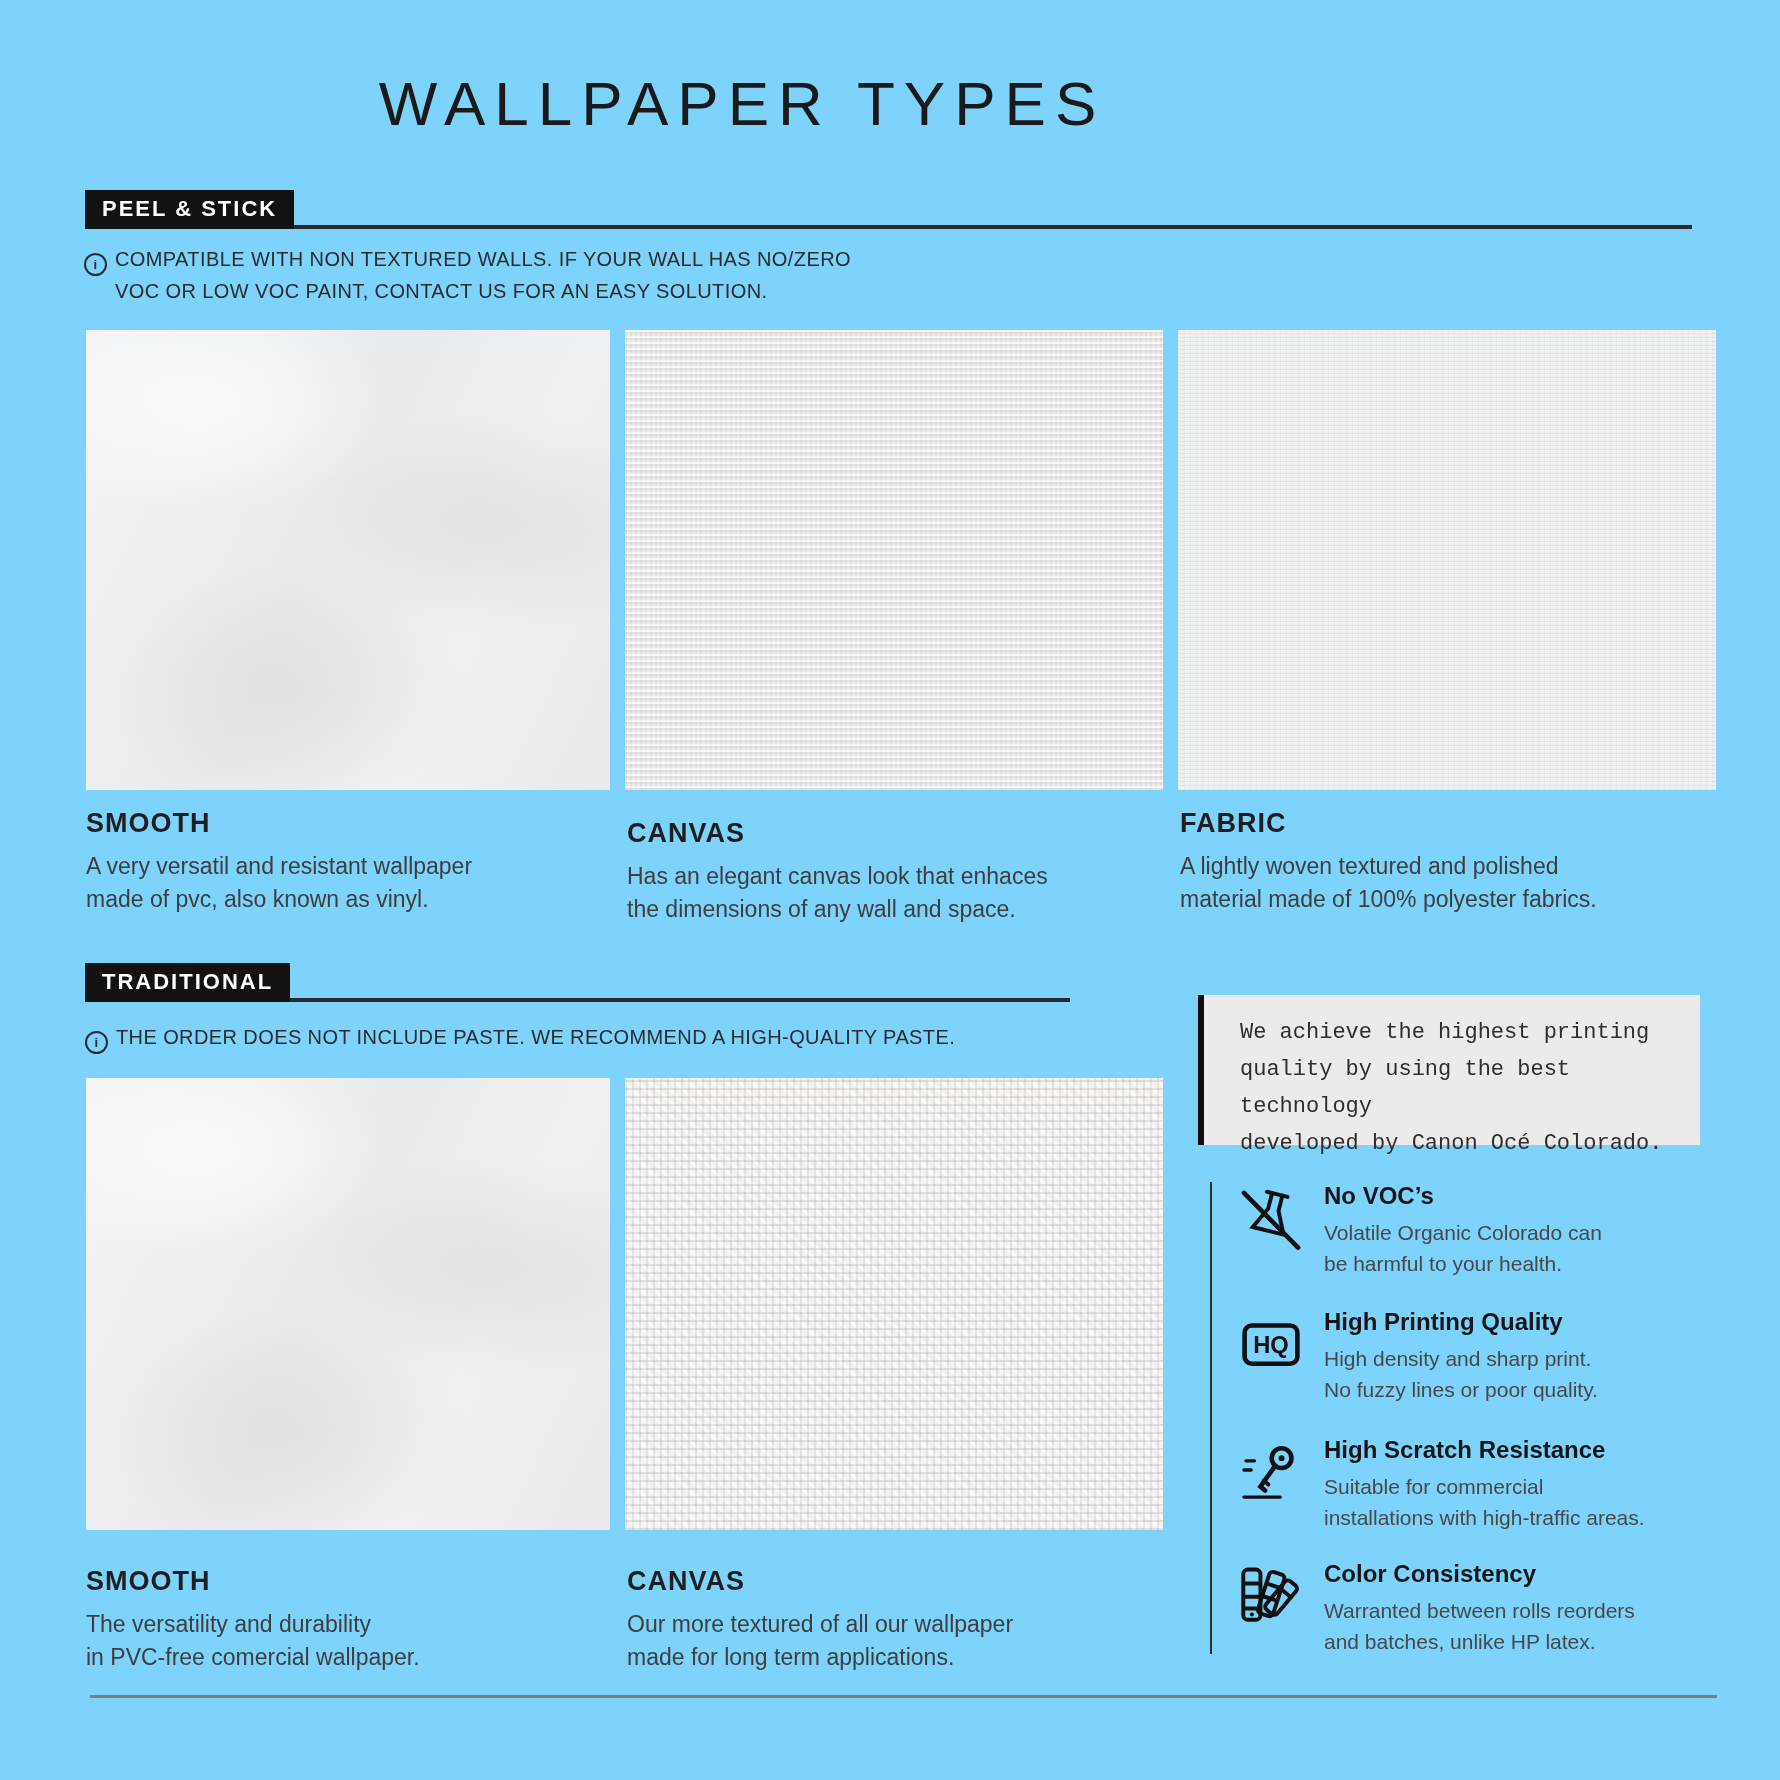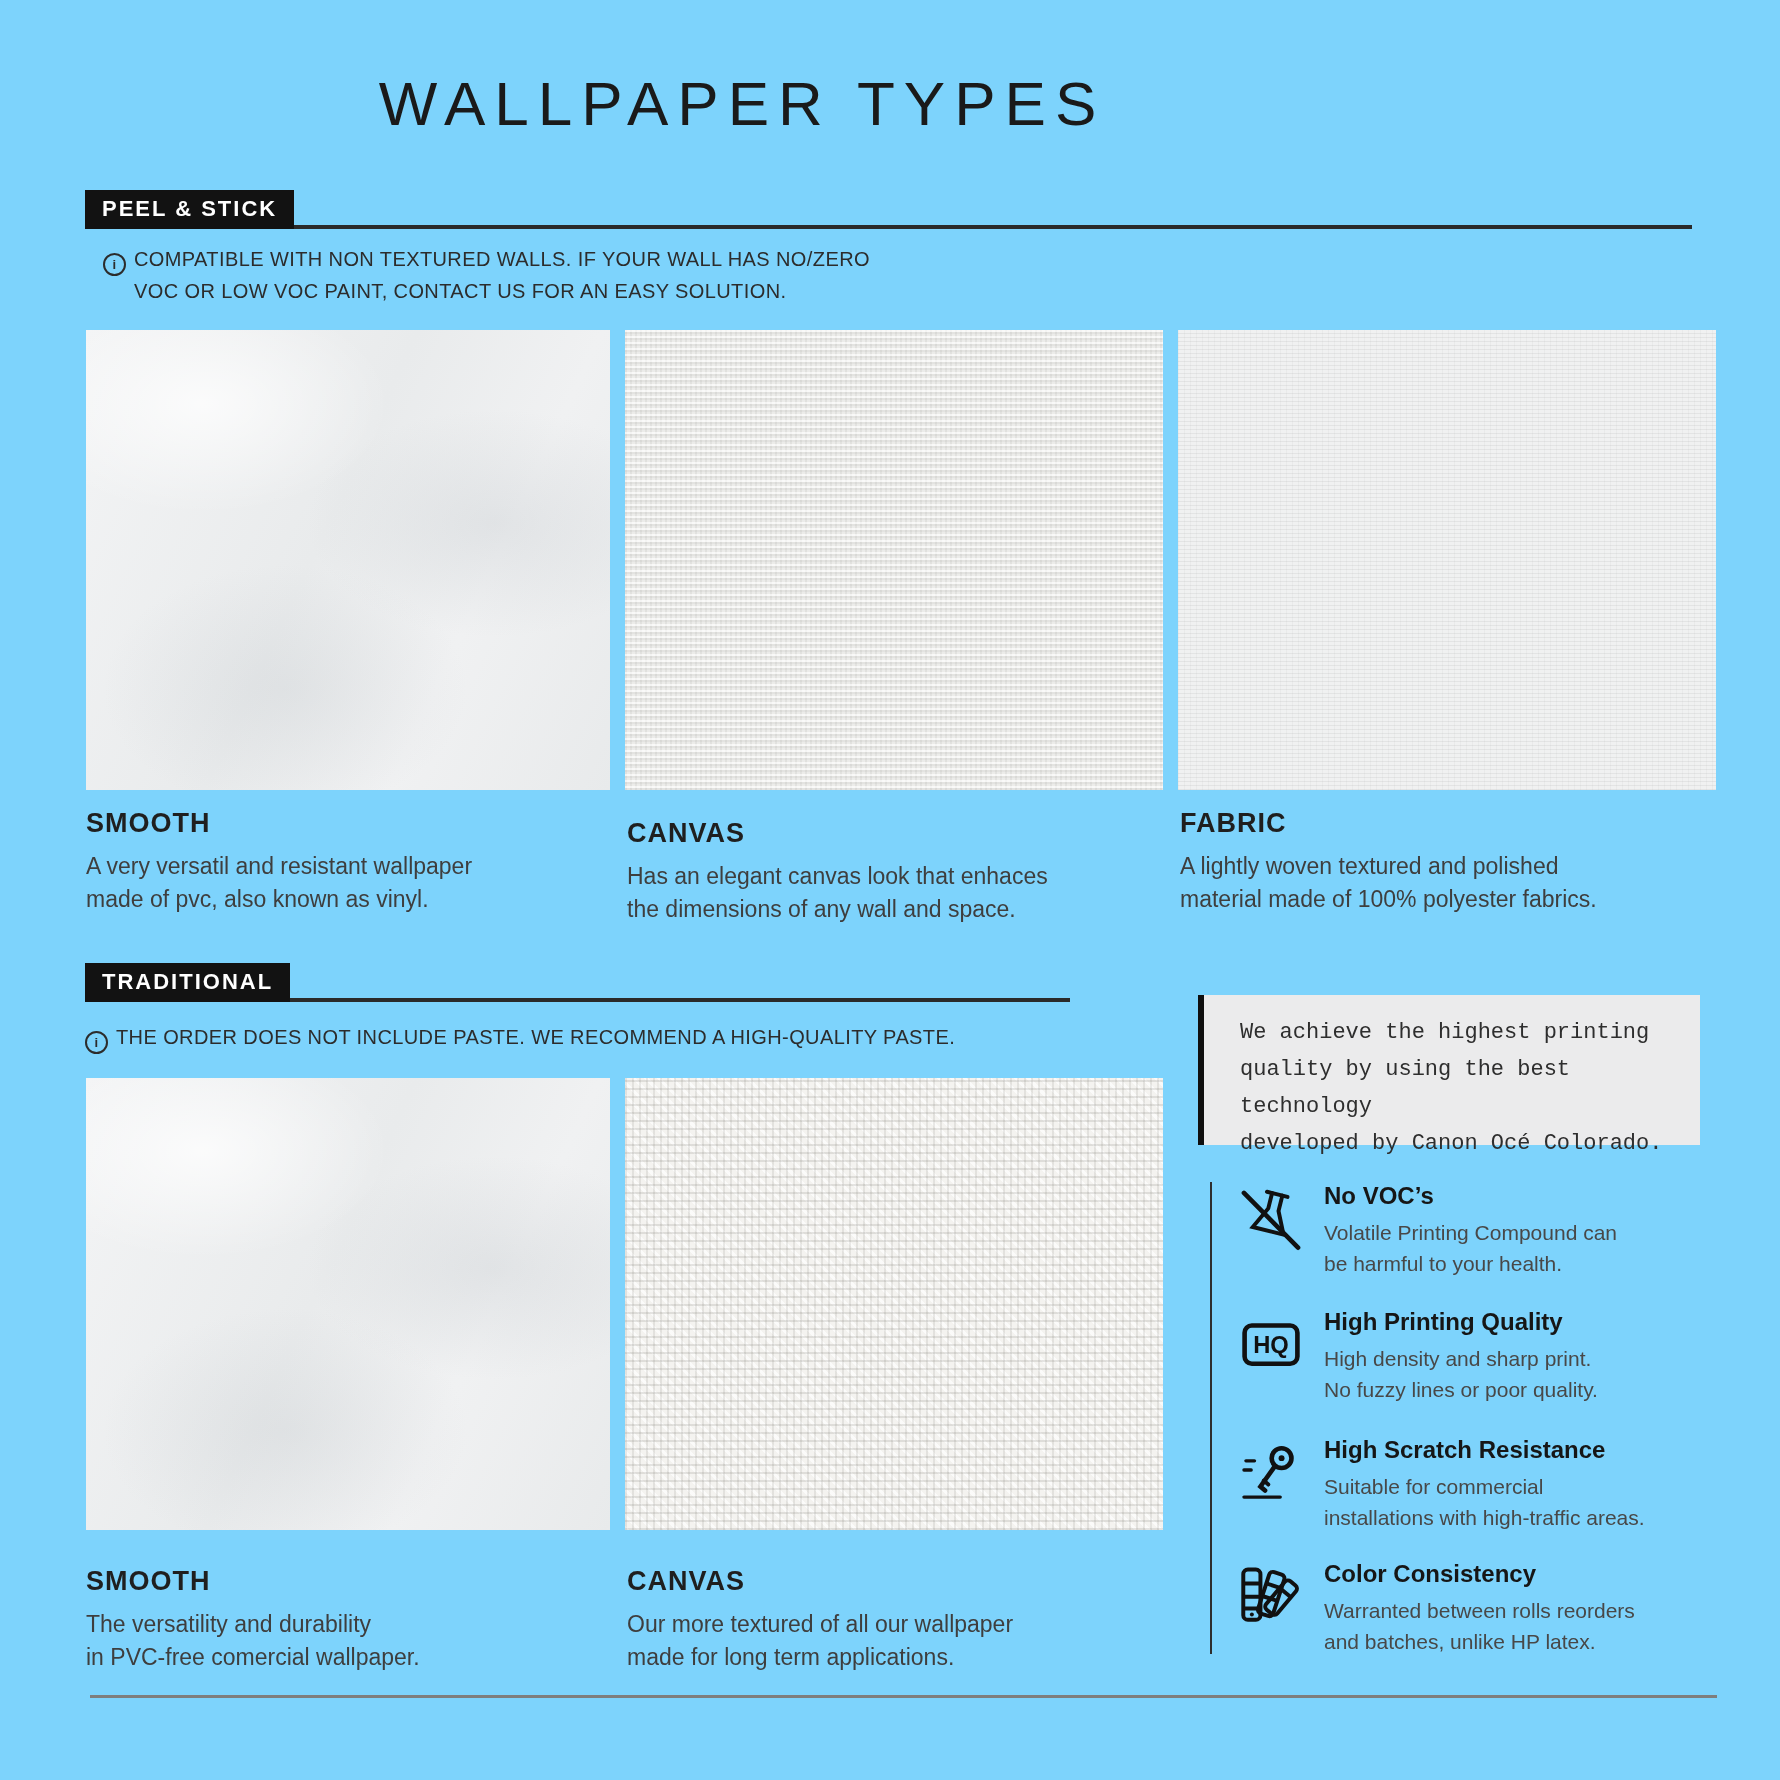--- a/index.html
+++ b/index.html
@@ -13,21 +13,21 @@
   
   .sec-header{position:absolute;display:flex;align-items:flex-end;}
   .sec-header.ps{left:85px;top:190px;width:1607px;}
   .sec-header.tr{left:85px;top:963px;width:985px;justify-content:flex-end;}
   .section-label{background:#121212;color:#ffffff;font-size:22px;font-weight:600;
                  letter-spacing:2px;padding:8px 17px 9px;line-height:1;white-space:nowrap;}
   .section-rule{flex:1;height:4px;background:#2a2a2a;}
 
   
   .note{position:absolute;font-size:20px;letter-spacing:.4px;color:#2c2c2c;line-height:30px;}
-  .note.ps{left:103px;top:244px;}
+  .note.ps{left:84px;top:244px;}
   .note.tr{left:85px;top:1022px;}
   .note .line2{padding-left:31px;}
   .info-icon{display:inline-flex;width:19px;height:19px;border:2px solid #2c2c2c;border-radius:50%;
              align-items:center;justify-content:center;font-size:13px;font-weight:700;
              margin-right:8px;vertical-align:-3px;line-height:1;}
 
   
   .tex{position:absolute;}
   .tex-ps-smooth{left:86px;top:330px;width:524px;height:460px;}
   .tex-ps-canvas{left:625px;top:330px;width:538px;height:460px;}
@@ -162,21 +162,21 @@
       <svg viewBox="0 0 100 100" fill="none" stroke="#111" stroke-width="6" stroke-linecap="round">
         <g transform="rotate(14 50 52)">
           <path d="M34 13 H66"></path>
           <path d="M42 13 L42 37 L26 70 H74 L58 37 L58 13"></path>
         </g>
         <path d="M9 12 L91 95" stroke-width="7"></path>
       </svg>
     </div>
     <div>
       <div class="f-title">No VOC’s</div>
-      <div class="f-desc">Volatile Printing Compound can</div>
+      <div class="f-desc">Volatile Organic Colorado can</div>
       <div class="f-desc">be harmful to your health.</div>
     </div>
   </div>
 
   <div class="feature f1">
     <div class="f-icon">
       <svg viewBox="0 0 100 100">
         <rect x="10" y="22" width="80" height="58" rx="11" fill="none" stroke="#111" stroke-width="7"></rect>
         <text x="50" y="64" text-anchor="middle" font-size="36" font-weight="bold" font-family="Liberation Sans, sans-serif" fill="#111">HQ</text>
       </svg>

